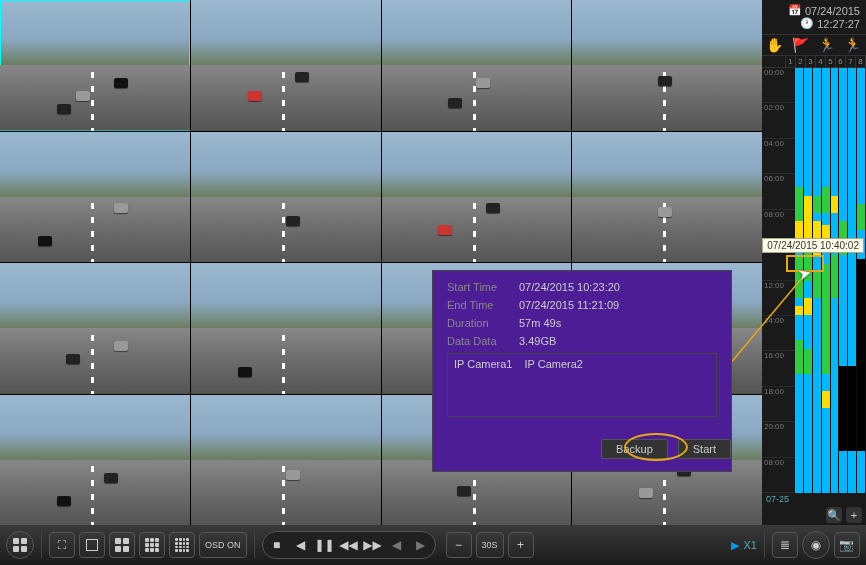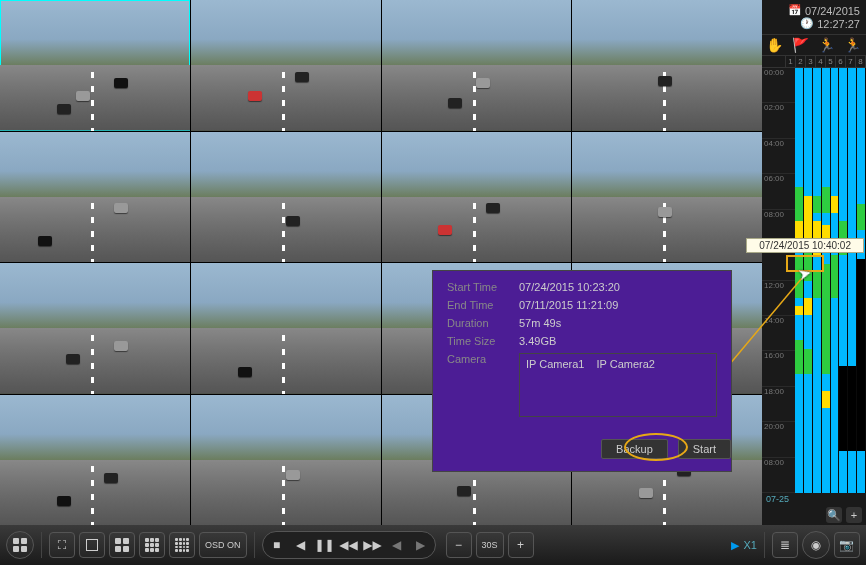--- a/index.html
+++ b/index.html
@@ -32,21 +32,21 @@
 .timeline-body { flex: 1; position: relative; display: flex; }
 .hour-labels { width: 33px; display: flex; flex-direction: column; font-size: 8px; color: #777; }
 .hour-labels div { flex: 1; border-bottom: 1px solid #2a2a2a; padding-left: 2px; display:flex; align-items:flex-start; }
 .tracks { flex: 1; display: flex; position: relative; }
 .track { flex: 1; border-right: 1px solid #0a0a0a; background: #00b8ff; position: relative; }
 .seg { position: absolute; left: 0; right: 0; }
 .seg.g { background: #2ecc40; }
 .seg.y { background: #ffdc00; }
 .seg.bk { background: #000; }
 
-.tooltip { position: absolute; background: #fffce8; border: 1px solid #aa8; color: #333; font-size: 10px; padding: 1px 12px; white-space: nowrap; z-index: 5; }
+.tooltip { position: absolute; background: #fffce8; border: 1px solid #aa8; color: #333; font-size: 10px; padding: 1px 4px; white-space: nowrap; z-index: 5; }
 .cursor-arrow { position: absolute; font-size: 16px; color: #fff; filter: drop-shadow(0 0 1px #000); z-index: 6; transform: rotate(-15deg); }
 .highlight-box { position: absolute; border: 2px solid #e6a817; z-index: 4; }
 .arrow-line { position: absolute; z-index: 4; pointer-events:none; }
 
 .next-date { font-size: 9px; color: #5ab; padding: 1px 4px; }
 .zoom-search { display: flex; justify-content: flex-end; padding: 2px 4px; gap: 4px; }
 .zoom-btn { width: 16px; height: 16px; background: #333; border-radius: 3px; display: flex; align-items: center; justify-content: center; font-size: 11px; cursor: pointer; }
 
 .bottom-bar { position: absolute; bottom: 0; left: 0; right: 0; height: 40px; background: linear-gradient(to bottom, #3a3a3a, #1a1a1a); display: flex; align-items: center; padding: 0 6px; gap: 4px; }
 .bb-group { display: flex; gap: 4px; align-items: center; }
@@ -339,32 +339,31 @@
 </div>
 
 <div class="modal">
   <div class="modal-body">
     <div class="modal-row">
         <div class="modal-label">Start Time</div>
         <div class="modal-value">07/24/2015 10:23:20</div>
       </div>
     <div class="modal-row">
         <div class="modal-label">End Time</div>
-        <div class="modal-value">07/11/2015 11:21:09</div>
+        <div class="modal-value">07/24/2015 11:21:09</div>
       </div>
     <div class="modal-row">
         <div class="modal-label">Duration</div>
         <div class="modal-value">57m 49s</div>
       </div>
     <div class="modal-row">
-        <div class="modal-label">Time Size</div>
+        <div class="modal-label">Data Data</div>
         <div class="modal-value">3.49GB</div>
       </div>
     <div class="modal-row">
-        <div class="modal-label">Camera</div>
       <div class="modal-value camera-box">
         <span>IP Camera1</span>
         <span>IP Camera2</span>
       </div>
     </div>
   </div>
   <div class="modal-buttons">
     <button class="modal-btn">Backup</button>
     <button class="modal-btn">Start</button>
   </div>

